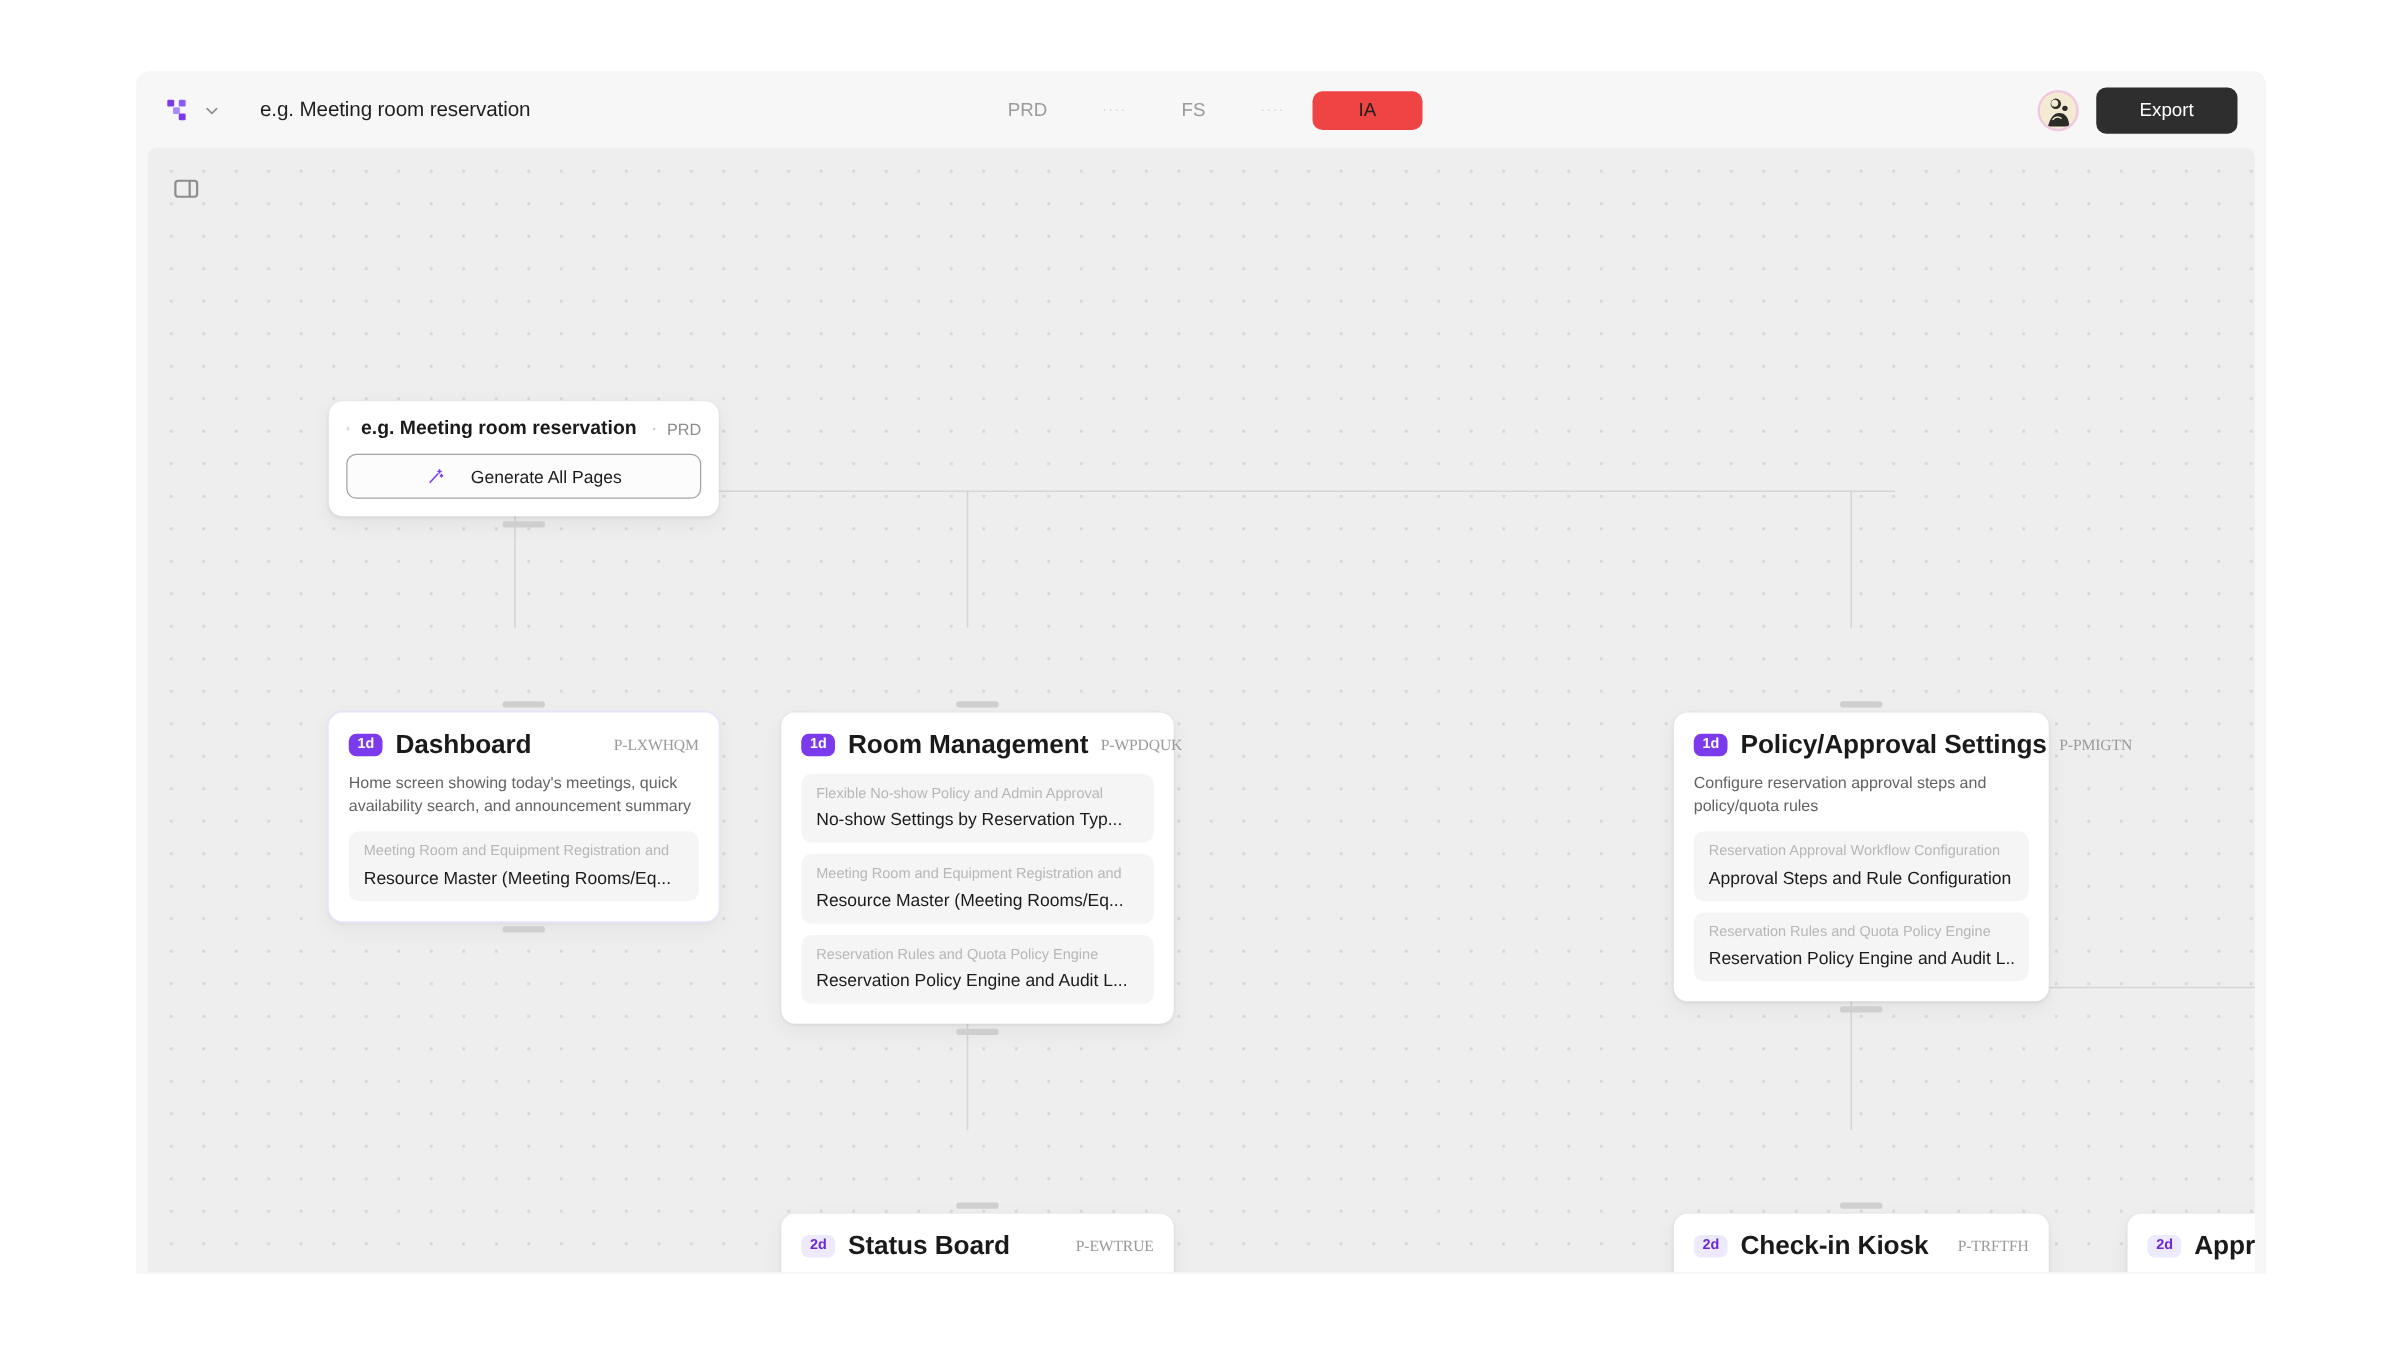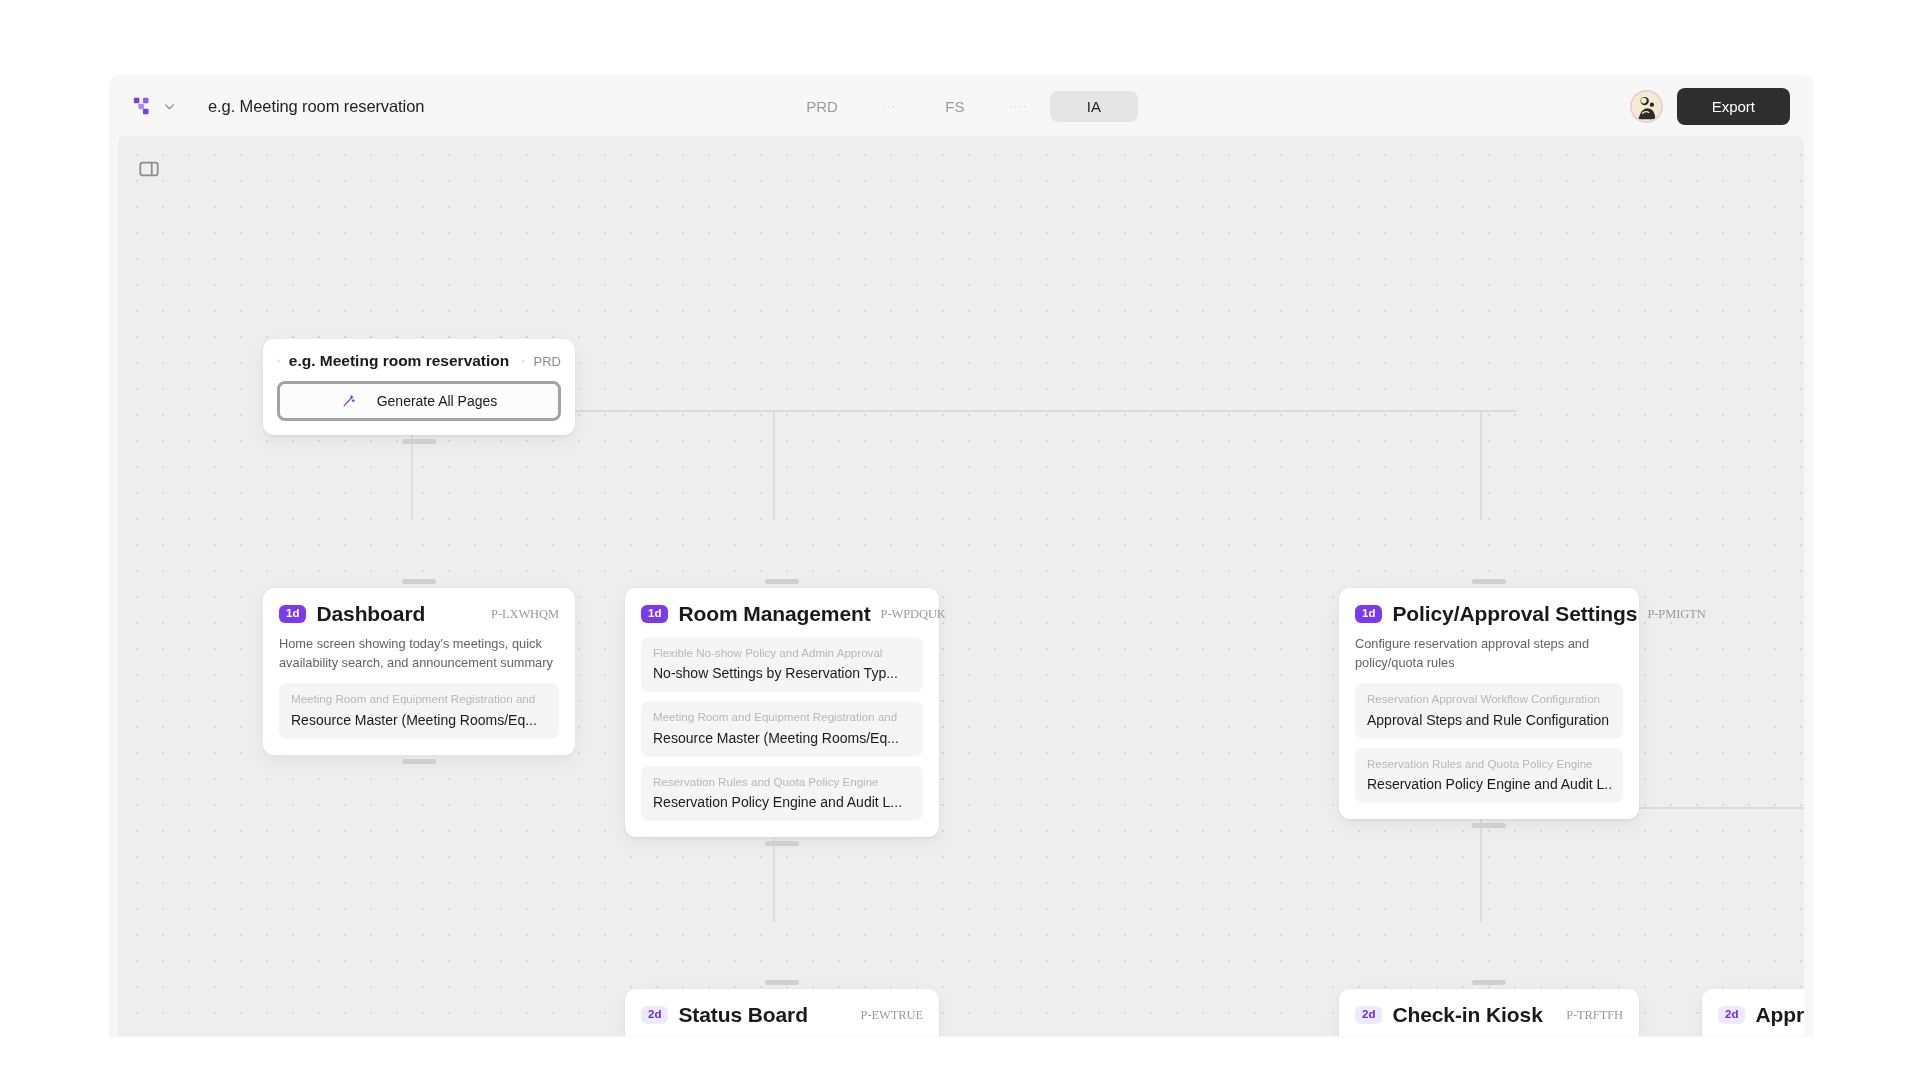--- a/index.html
+++ b/index.html
@@ -6,21 +6,21 @@
   html, body {
     width: 1920px; height: 1080px;
     background: #ffffff;
     font-family: "Liberation Sans", sans-serif;
     overflow: hidden;
   }
 
   
   #app-window {
     position: absolute;
-    left: 110px; top: 76px;
+    left: 110px; top: 58px;
     width: 1702px; height: 960px;
     background: #f7f7f7;
     border-radius: 10px 10px 0 0;
     overflow: hidden;
     box-shadow: 0 0 0 1px rgba(0,0,0,0.04);
   }
 
   
   #header {
     position: relative;
@@ -49,21 +49,21 @@
   }
   #tabs > * { pointer-events: auto; }
   .tab {
     font-size: 15px;
     color: #9b9b9b;
     padding: 7px 22px;
     border-radius: 8px;
     white-space: nowrap;
   }
   .tab.active {
-    background: #e5e5e5;
+    background: #ef4444;
     color: #1f1f1f;
     font-weight: 500;
     min-width: 88px;
     text-align: center;
   }
   .tab-sep {
     color: #cfcfcf;
     font-size: 11px;
     letter-spacing: 1.2px;
     padding: 0 22px;
@@ -162,21 +162,21 @@
     left: 145px; top: 203px; width: 312px;
     padding: 13px 14px 14px 14px;
   }
   #root-head { display: flex; align-items: center; gap: 9px; }
   #root-title { font-size: 15.5px; font-weight: 700; color: #1a1a1a; white-space: nowrap; }
   #root-kind { font-size: 13px; color: #8d8d8d; }
   #gen-btn {
     margin-top: 11px;
     width: 100%;
     background: #fcfcfc;
-    border: 3px solid #a3a3a3;
+    border: 1px solid #a3a3a3;
     border-radius: 8px;
     padding: 9px 0;
     display: flex; align-items: center; justify-content: center; gap: 21px;
     font-size: 14px; color: #1a1a1a; cursor: pointer;
     font-family: inherit;
   }
 
   
   #node-dashboard { left: 145px; top: 452px; width: 312px; }
   #node-room      { left: 507px; top: 452px; width: 314px; }

